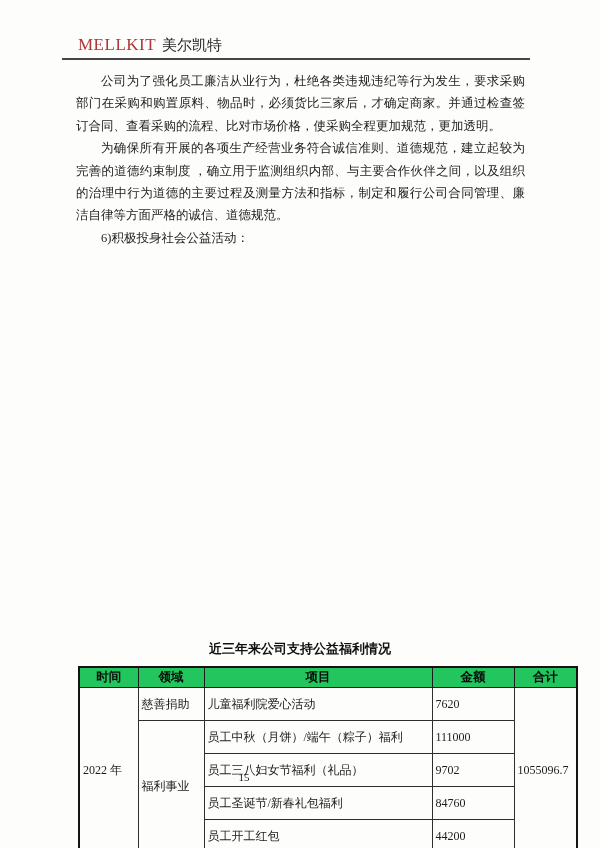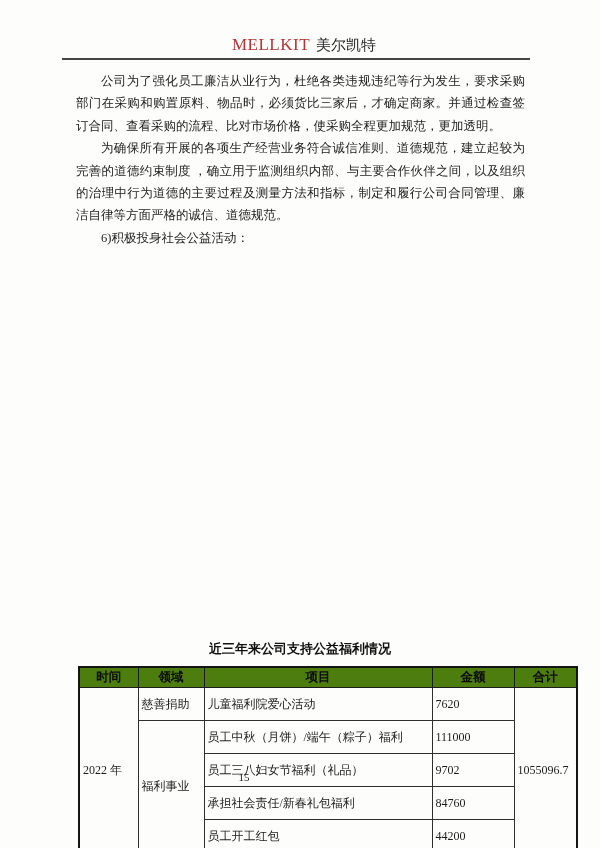--- a/index.html
+++ b/index.html
@@ -11,21 +11,21 @@
     color:#1c1c1c;
     overflow:hidden;
   }
 
   
   .page-header {
     position:absolute; left:62px; top:0;
     width:468px; height:60px;
     box-sizing:border-box;
     border-bottom:2px solid #454545;
-    display:flex; align-items:flex-end; justify-content:center;
+    display:flex; align-items:flex-end; justify-content:flex-start;
     padding-bottom:3px;
   }
   .logo { padding-left:16px; white-space:nowrap; }
   .logo-en {
     font-size:17px; letter-spacing:0.5px;
     color:#b23537; font-weight:normal;
   }
   .logo-cn { font-size:15px; color:#2a2a2a; margin-left:6px; }
   .doc-title { padding-right:22px; font-size:13.5px; color:#303030; letter-spacing:1px; }
 
@@ -48,21 +48,21 @@
     color:#111;
   }
   table.welfare {
     margin:8px 0 0 78px;
     width:498px;
     border-collapse:collapse; table-layout:fixed;
     border:2px solid #141414;
     font-size:12px;
   }
   table.welfare th {
-    background:#4d7c0f;
+    background:#22c55e;
     border:1px solid #1c1c1c;
     height:19px; padding:0 2px;
     font-family:"Liberation Sans","DejaVu Sans",sans-serif;
     font-weight:bold; font-size:12.5px; color:#0a0a0a;
     text-align:center;
   }
   table.welfare td {
     border:1px solid #2e2e2e;
     height:16px; padding:8px 3px;
     font-size:12px; line-height:15px;
@@ -122,21 +122,21 @@
         <tr>
           <td rowspan="4" class="cell-field">福利事业</td>
           <td class="cell-project">员工中秋（月饼）/端午（粽子）福利</td>
           <td class="cell-amount">111000</td>
         </tr>
         <tr>
           <td class="cell-project">员工三八妇女节福利（礼品）</td>
           <td class="cell-amount">9702</td>
         </tr>
         <tr>
-          <td class="cell-project">承担社会责任/新春礼包福利</td>
+          <td class="cell-project">员工圣诞节/新春礼包福利</td>
           <td class="cell-amount">84760</td>
         </tr>
         <tr>
           <td class="cell-project">员工开工红包</td>
           <td class="cell-amount">44200</td>
         </tr>
       </tbody>
   </table>
 </div>
 

